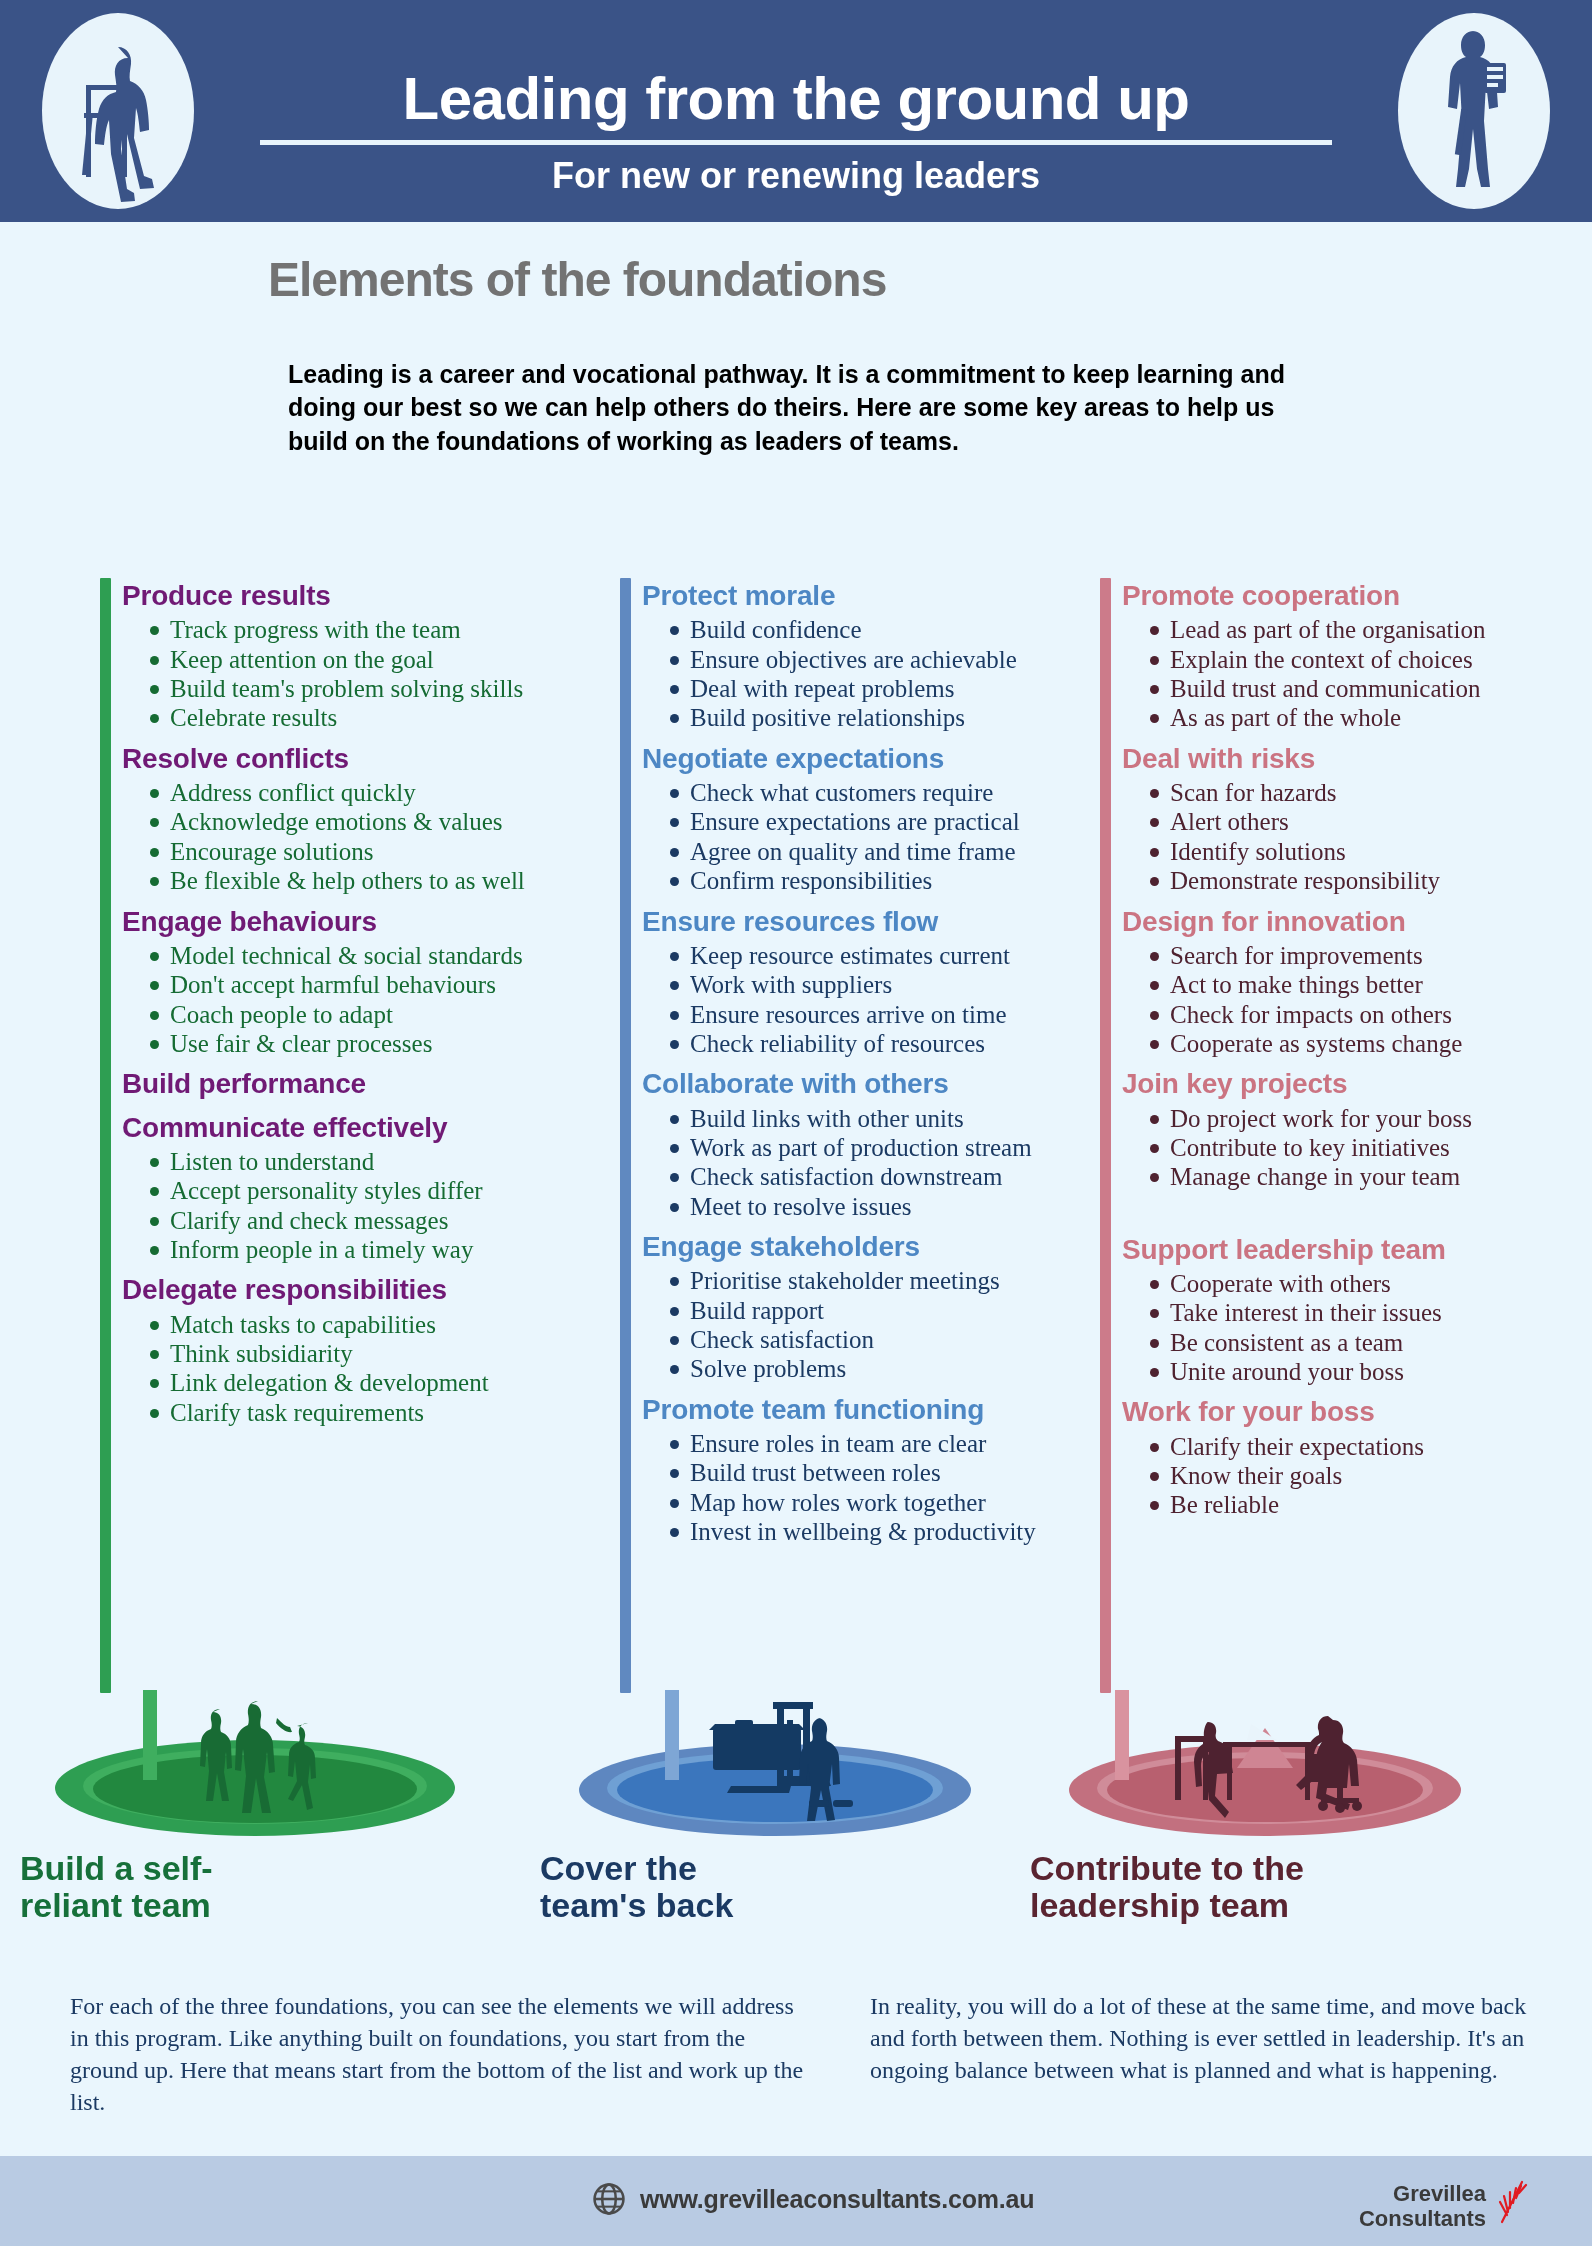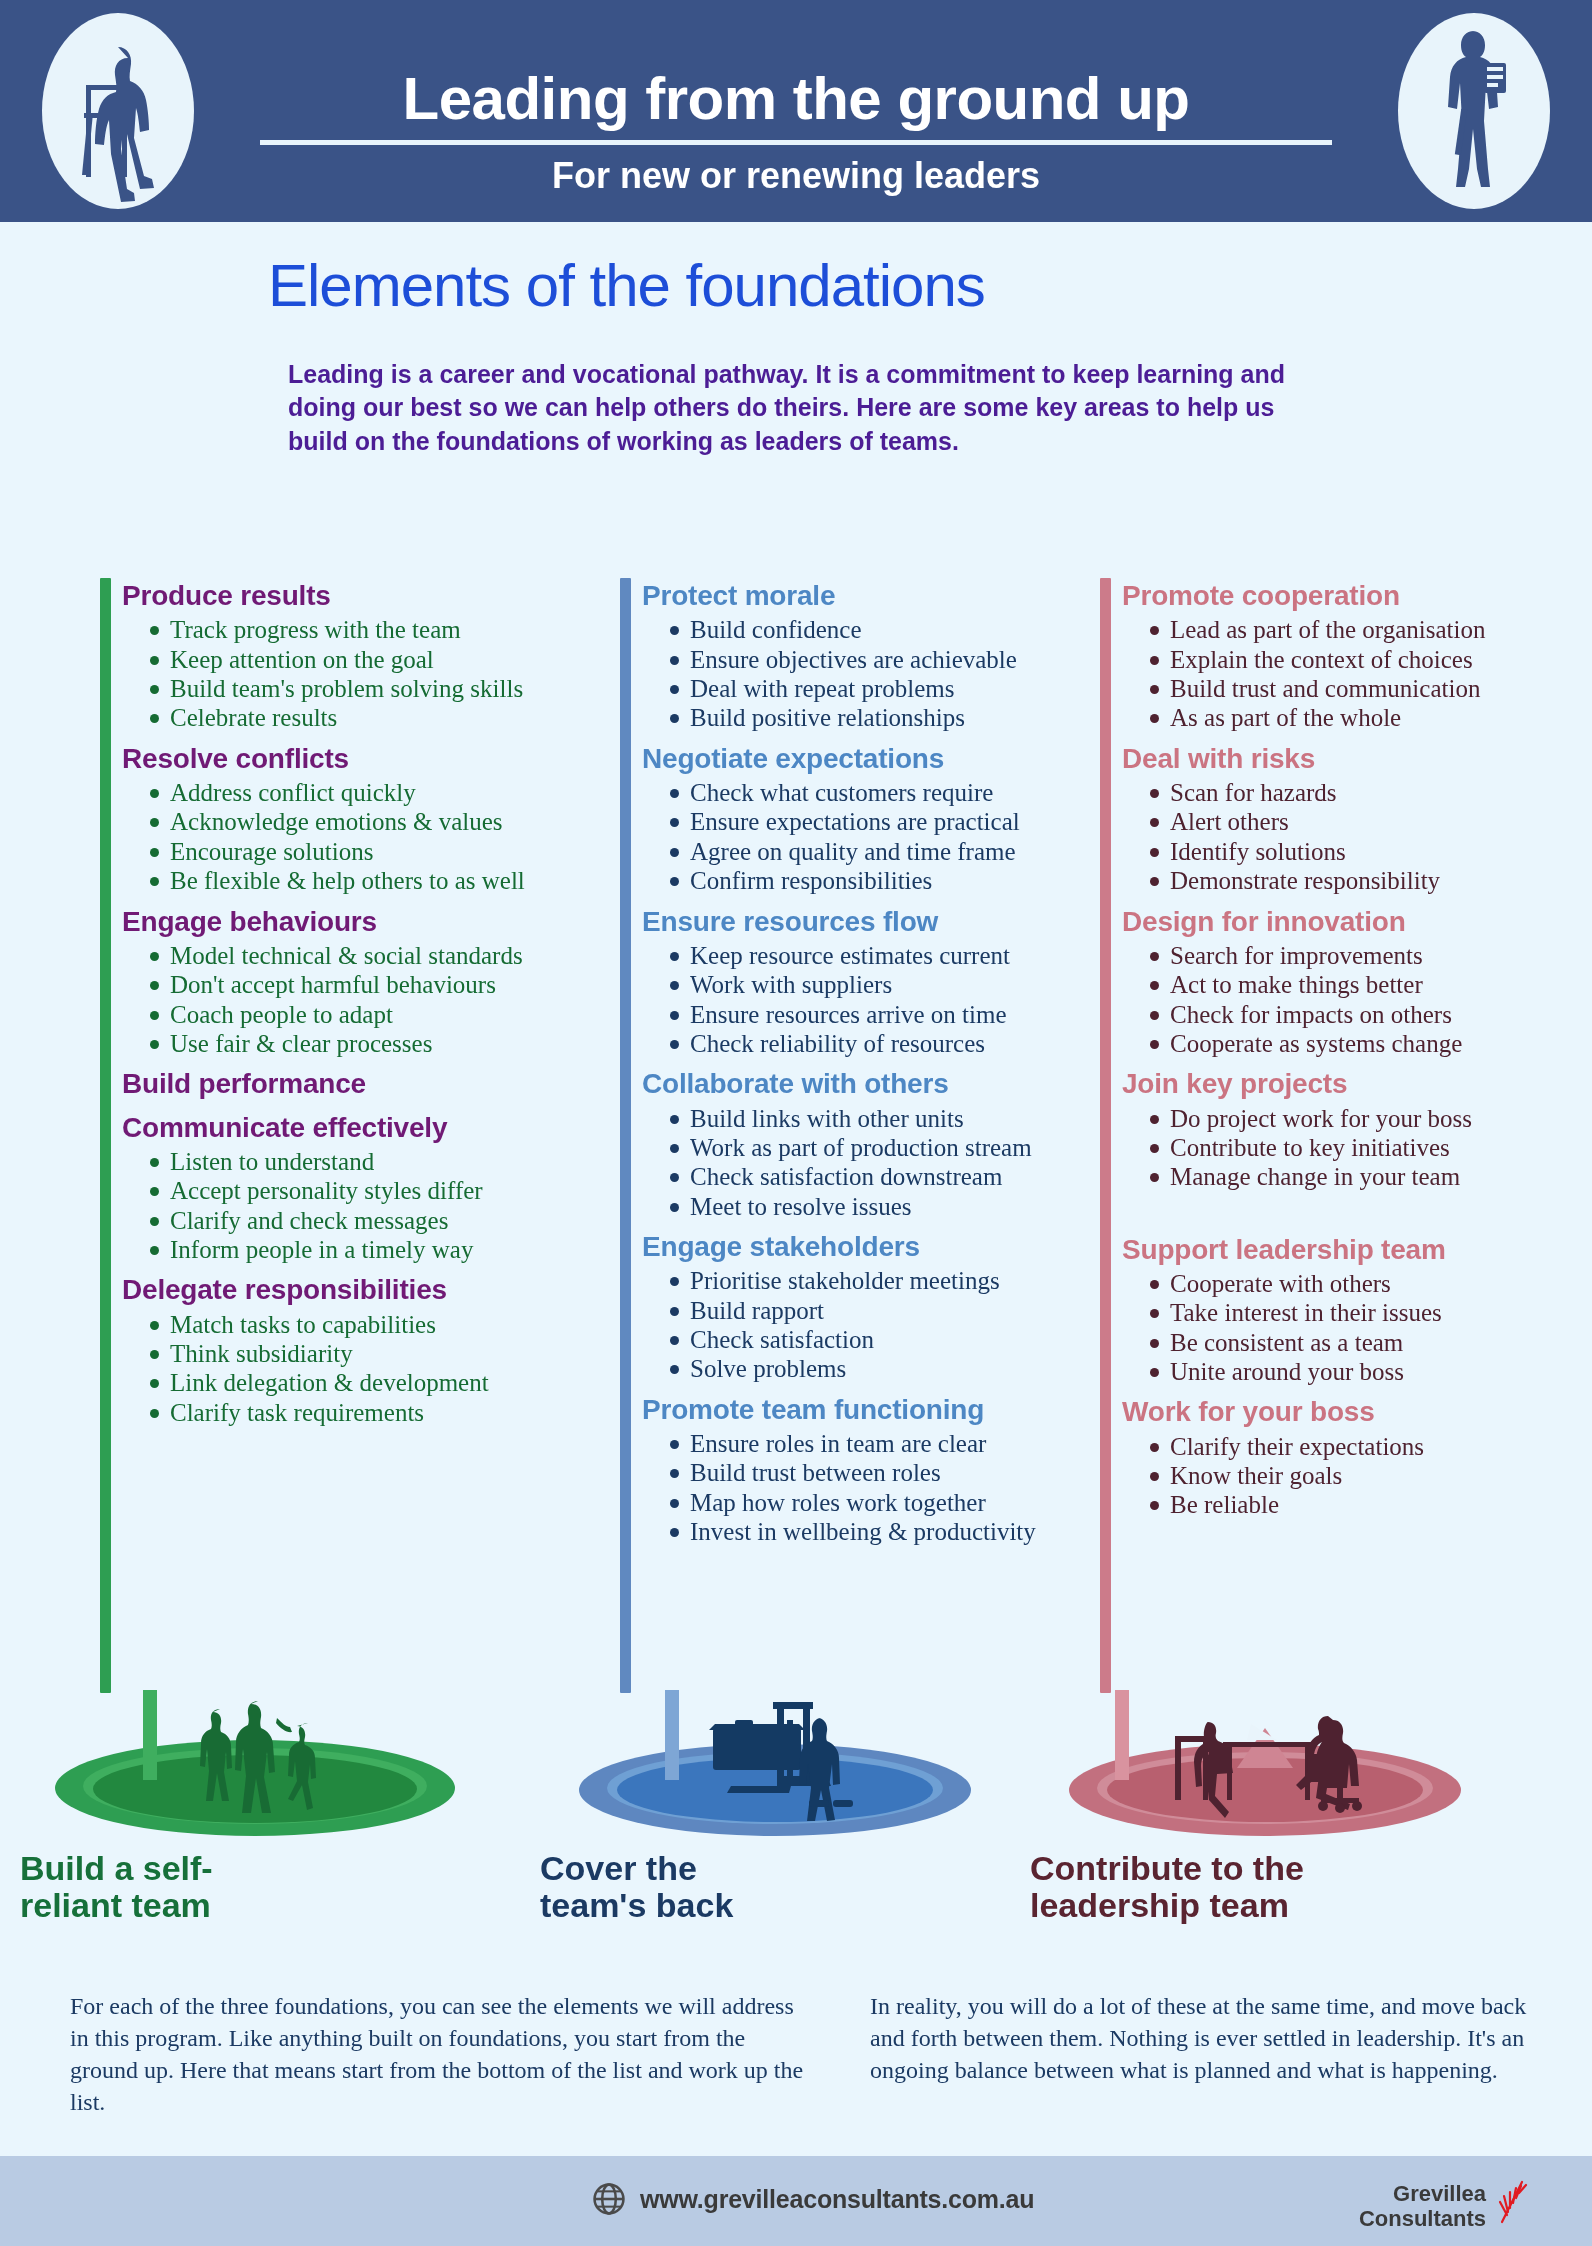--- a/index.html
+++ b/index.html
@@ -37,26 +37,26 @@
     position:absolute;top:13px;width:152px;height:196px;
     border-radius:50%;background:#e8f4fb;overflow:hidden;
   }
   .hdr-circle.left{left:42px;}
   .hdr-circle.right{right:42px;}
   .hdr-circle svg{display:block;width:100%;height:100%;}
 
   
   .main-title{
     position:absolute;left:268px;top:256px;width:1100px;
-    font-size:60px;font-weight:normal;color:#1d4ed8;letter-spacing:-1px;
+    font-size:48px;font-weight:bold;color:#737373;letter-spacing:-1px;
     line-height:1.0;
   }
   .intro{
     position:absolute;left:288px;top:358px;width:1020px;
-    font-size:25px;font-weight:bold;color:#4c1d95;line-height:1.33;
+    font-size:25px;font-weight:bold;color:#000000;line-height:1.33;
   }
 
   
   .columns{
     position:absolute;left:0;top:578px;width:1592px;height:1120px;
   }
   .col{position:absolute;top:0;width:470px;}
   .col.c1{left:100px;}
   .col.c2{left:620px;}
   .col.c3{left:1100px;}

